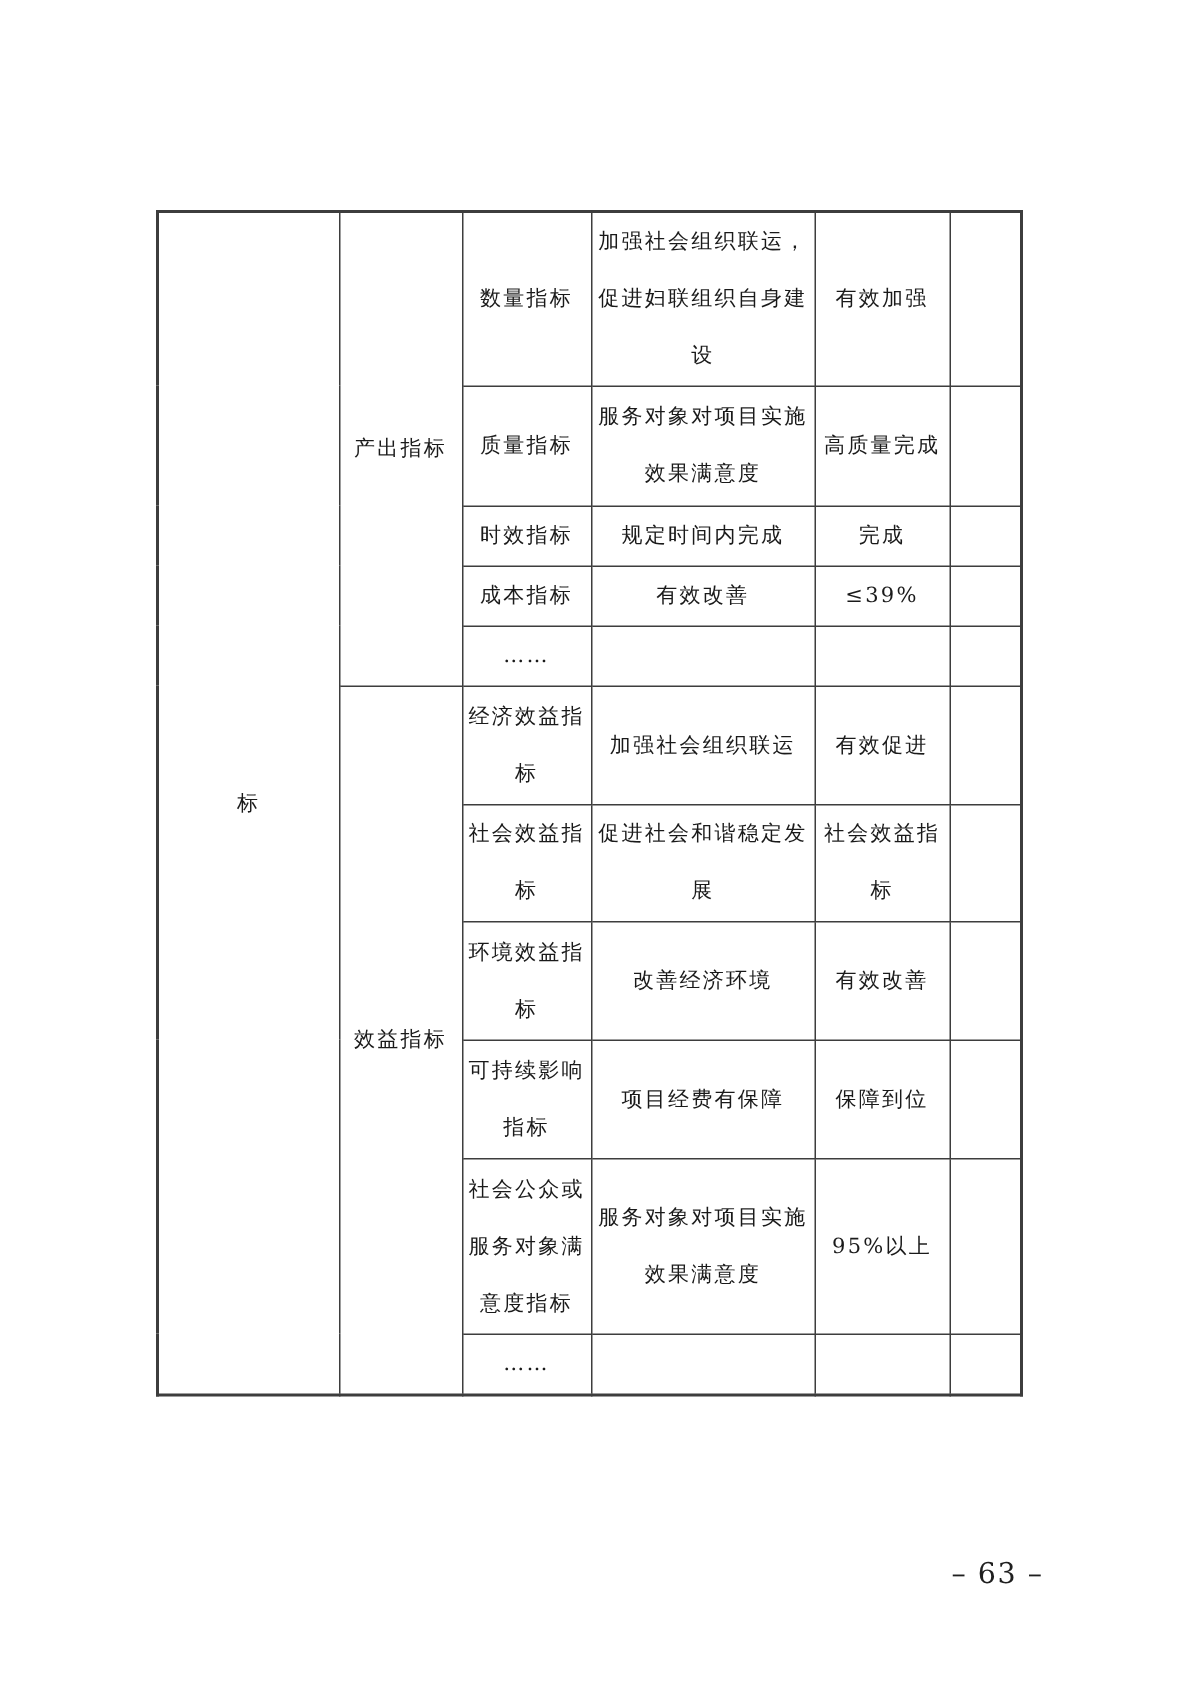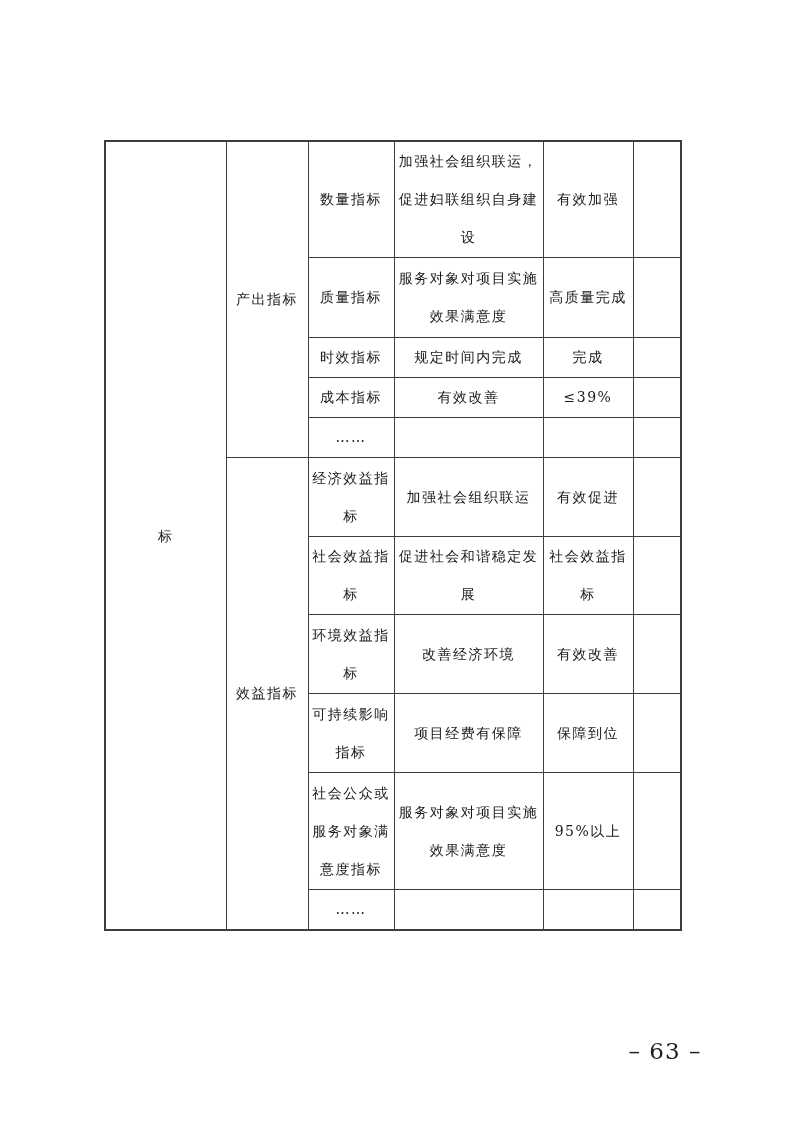--- a/index.html
+++ b/index.html
@@ -35,21 +35,21 @@
   td.stub {
     vertical-align: top;
     padding-top: 6px;
   }
   .page-number {
     position: absolute;
     left: 618px;
     top: 1038px;
     width: 94px;
     text-align: center;
-    font-size: 23px;
+    font-size: 19px;
     letter-spacing: 1px;
     color: #1f1f1f;
     font-family: "DejaVu Serif", "Liberation Serif", serif;
   }
 </style>
 </head>
 <body>
 
 <div class="page">
 

